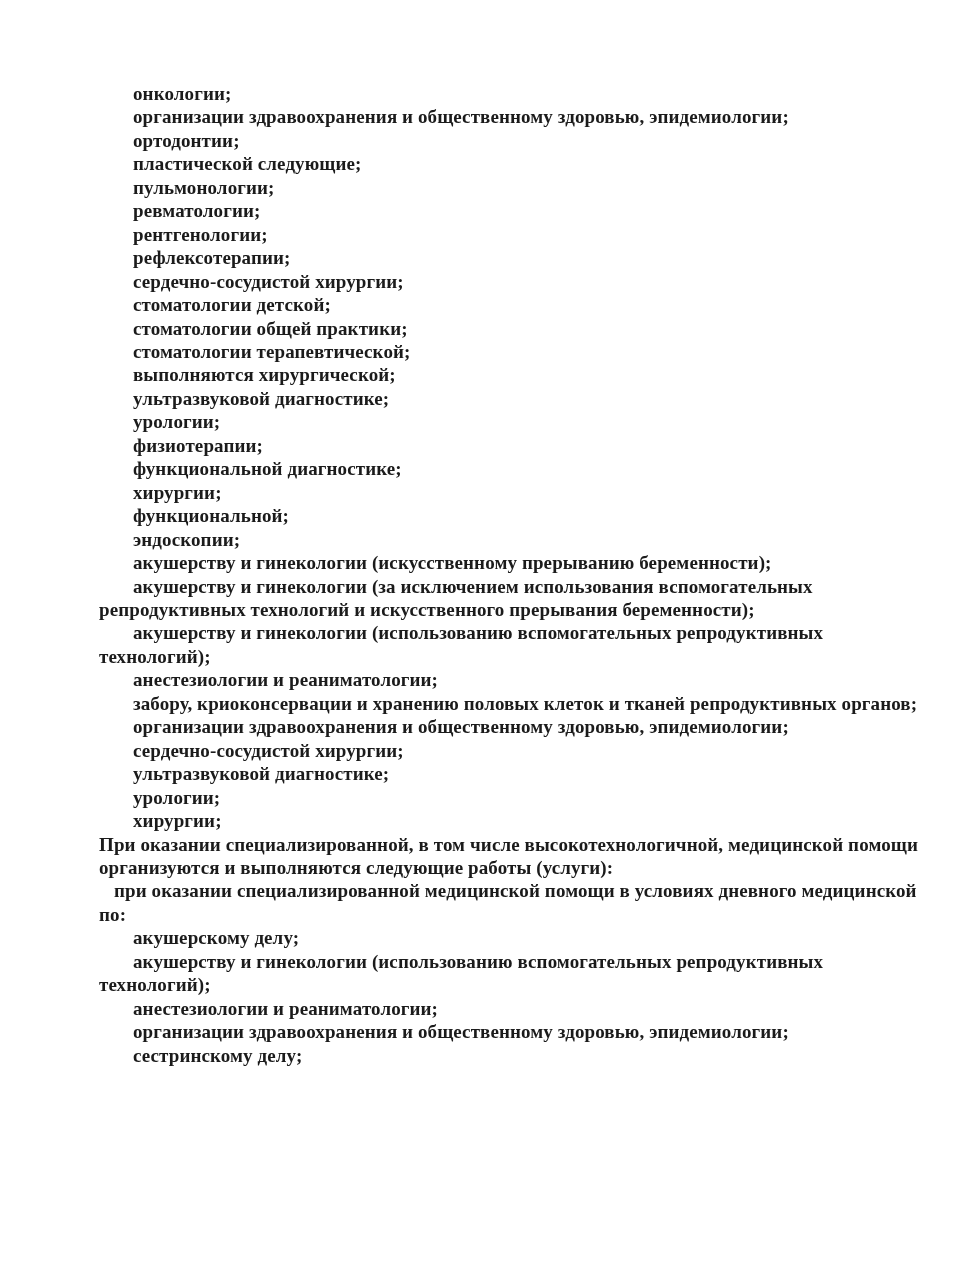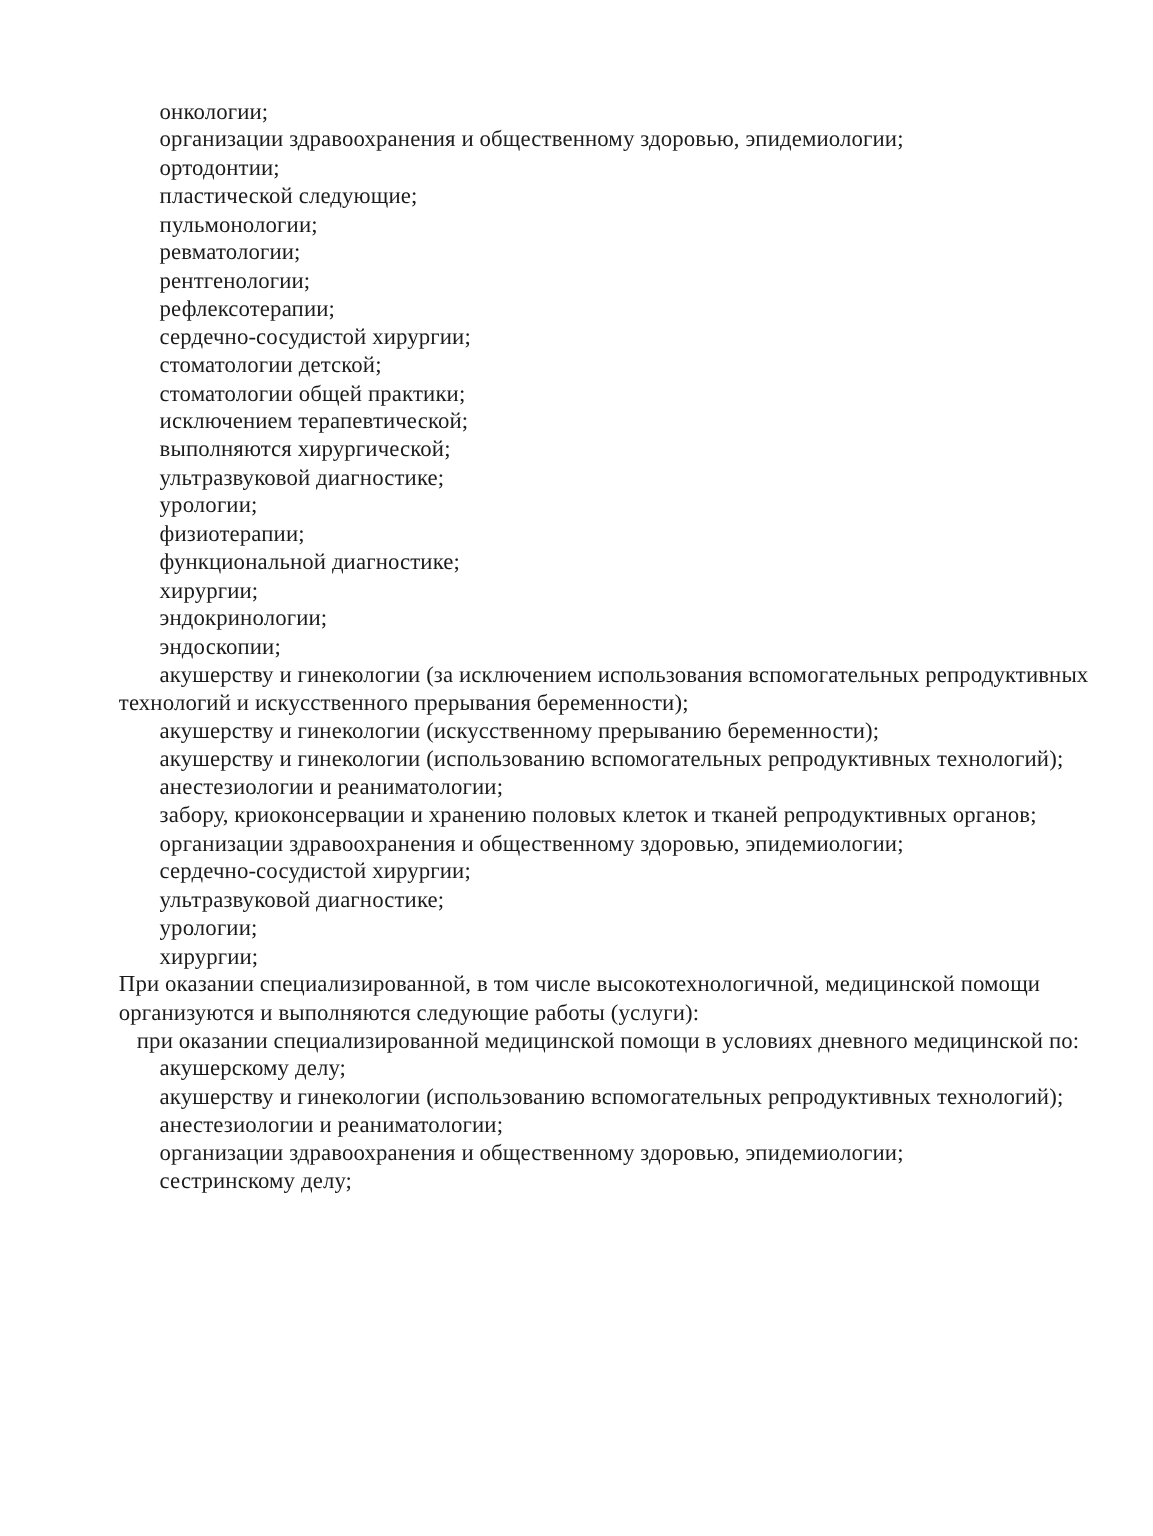--- a/index.html
+++ b/index.html
@@ -18,20 +18,21 @@
     position: absolute;
     left: 99px;
     top: 82px;
     width: 834px;
     font-family: "Liberation Serif", "DejaVu Serif", serif;
     font-size: 19px;
     line-height: 23.45px;
     color: #1b1b1b;
     text-align: left;
     letter-spacing: 0.1px;
+    font-weight: bold;
   }
   .doc-content p {
     margin: 0;
     padding: 0;
   }
   p.indent-item { text-indent: 34px; }
   p.indent-sub  { text-indent: 15px; }
   p.indent-none { text-indent: 0; }
 </style>
 </head>
@@ -43,31 +44,31 @@
       <p class="indent-item">организации здравоохранения и общественному здоровью, эпидемиологии;</p>
       <p class="indent-item">ортодонтии;</p>
       <p class="indent-item">пластической следующие;</p>
       <p class="indent-item">пульмонологии;</p>
       <p class="indent-item">ревматологии;</p>
       <p class="indent-item">рентгенологии;</p>
       <p class="indent-item">рефлексотерапии;</p>
       <p class="indent-item">сердечно-сосудистой хирургии;</p>
       <p class="indent-item">стоматологии детской;</p>
       <p class="indent-item">стоматологии общей практики;</p>
-      <p class="indent-item">исключением терапевтической;</p>
+      <p class="indent-item">стоматологии терапевтической;</p>
       <p class="indent-item">выполняются хирургической;</p>
       <p class="indent-item">ультразвуковой диагностике;</p>
       <p class="indent-item">урологии;</p>
       <p class="indent-item">физиотерапии;</p>
       <p class="indent-item">функциональной диагностике;</p>
       <p class="indent-item">хирургии;</p>
-      <p class="indent-item">эндокринологии;</p>
+      <p class="indent-item">функциональной;</p>
       <p class="indent-item">эндоскопии;</p>
+      <p class="indent-item">акушерству и гинекологии (искусственному прерыванию беременности);</p>
       <p class="indent-item">акушерству и гинекологии (за исключением использования вспомогательных репродуктивных технологий и искусственного прерывания беременности);</p>
-      <p class="indent-item">акушерству и гинекологии (искусственному прерыванию беременности);</p>
       <p class="indent-item">акушерству и гинекологии (использованию вспомогательных репродуктивных технологий);</p>
       <p class="indent-item">анестезиологии и реаниматологии;</p>
       <p class="indent-item">забору, криоконсервации и хранению половых клеток и тканей репродуктивных органов;</p>
       <p class="indent-item">организации здравоохранения и общественному здоровью, эпидемиологии;</p>
       <p class="indent-item">сердечно-сосудистой хирургии;</p>
       <p class="indent-item">ультразвуковой диагностике;</p>
       <p class="indent-item">урологии;</p>
       <p class="indent-item">хирургии;</p>
       <p class="indent-none">При оказании специализированной, в том числе высокотехнологичной, медицинской помощи организуются и выполняются следующие работы (услуги):</p>
       <p class="indent-sub">при оказании специализированной медицинской помощи в условиях дневного медицинской по:</p>

